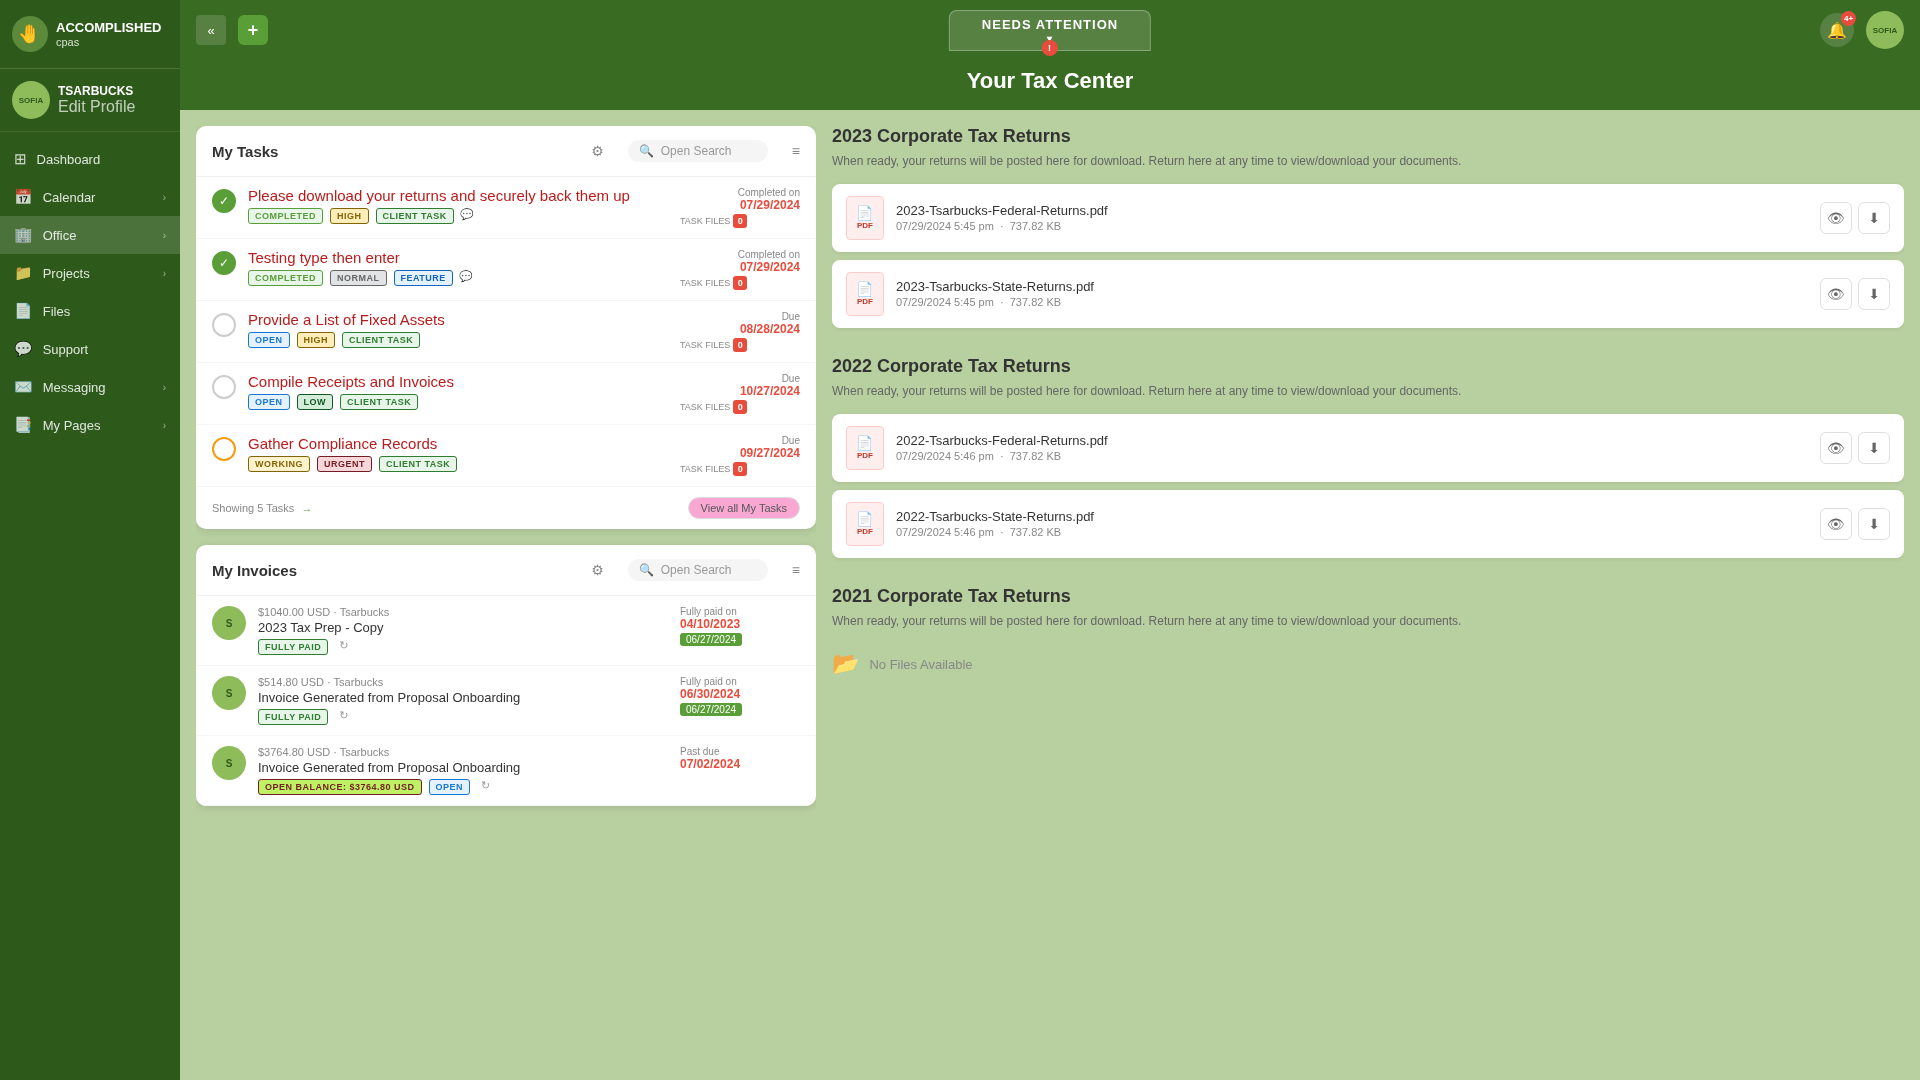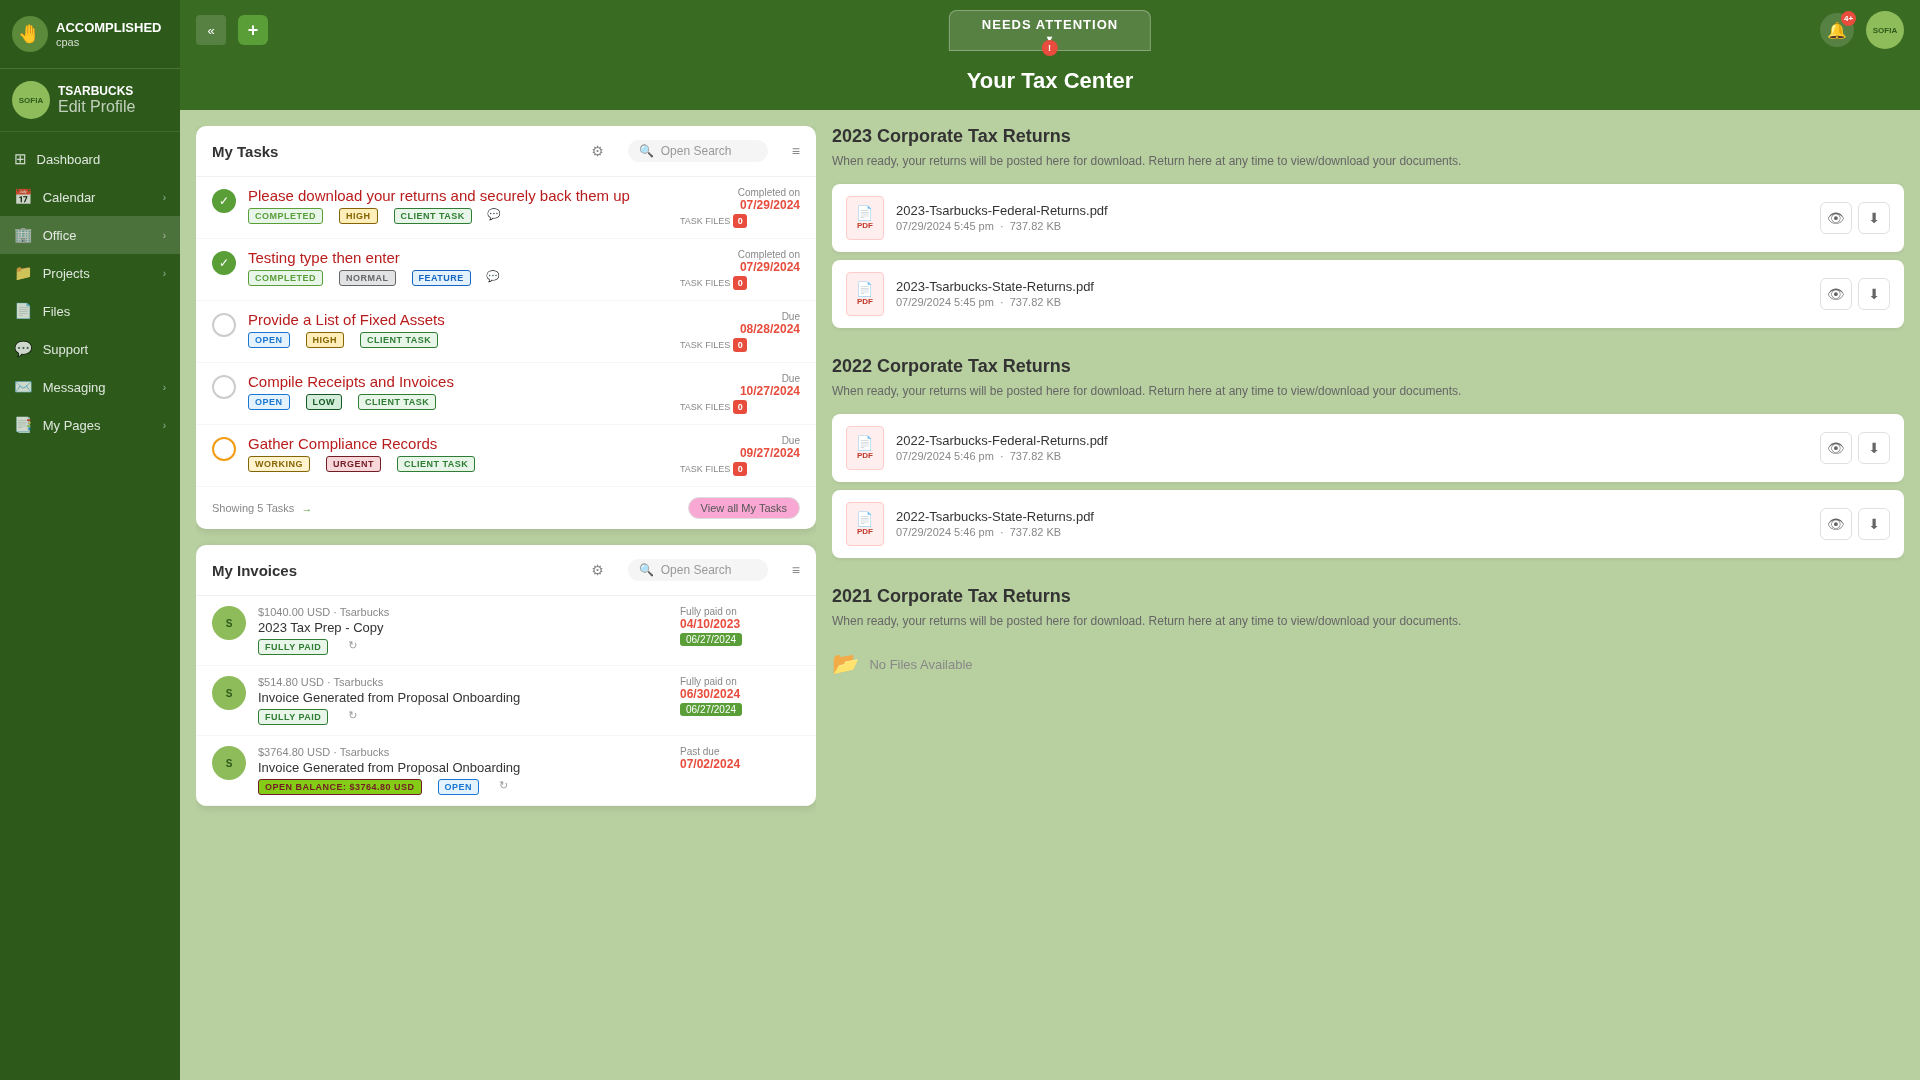--- a/index.html
+++ b/index.html
@@ -213,21 +213,21 @@
       display: flex; align-items: center; justify-content: center;
       font-size: 12px;
       margin-top: 2px;
       flex-shrink: 0;
     }
     .task-check.completed { background: #5a9e38; border-color: #5a9e38; color: white; }
     .task-check.open { border-color: #ccc; background: white; }
     .task-check.working { border-color: #f39c12; background: white; }
     .task-content { flex: 1; }
     .task-title { font-size: 15px; color: #b91c1c; margin-bottom: 4px; }
-    .task-tags { display: flex; gap: 16px; flex-wrap: wrap; }
+    .task-tags { display: flex; gap: 7px; flex-wrap: wrap; }
     .tag {
       font-size: 9px;
       font-weight: 700;
       padding: 2px 6px;
       border-radius: 3px;
       letter-spacing: 0.5px;
     }
     .tag-completed { background: #e8f5e9; color: #5a9e38; border: 1px solid #5a9e38; }
     .tag-open { background: #e3f2fd; color: #1976d2; border: 1px solid #1976d2; }
     .tag-high { background: #ffeeba; color: #856404; border: 1px solid #856404; }
@@ -299,21 +299,21 @@
     .invoice-date2 {
       display: inline-block;
       background: #5a9e38;
       color: white;
       padding: 1px 6px;
       border-radius: 3px;
       font-size: 10px;
       margin-top: 2px;
     }
     .tag-fully-paid { background: #e8f5e9; color: #2e7d32; border: 1px solid #2e7d32; }
-    .tag-open-balance { background: #84cc16; color: #721c24; border: 1px solid #721c24; }
+    .tag-open-balance { background: #bef264; color: #721c24; border: 1px solid #721c24; }
     .tag-open2 { background: #e3f2fd; color: #1976d2; border: 1px solid #1976d2; }
 
     
     .right-col {
       flex: 1;
       overflow-y: auto;
       display: flex;
       flex-direction: column;
       gap: 20px;
     }

